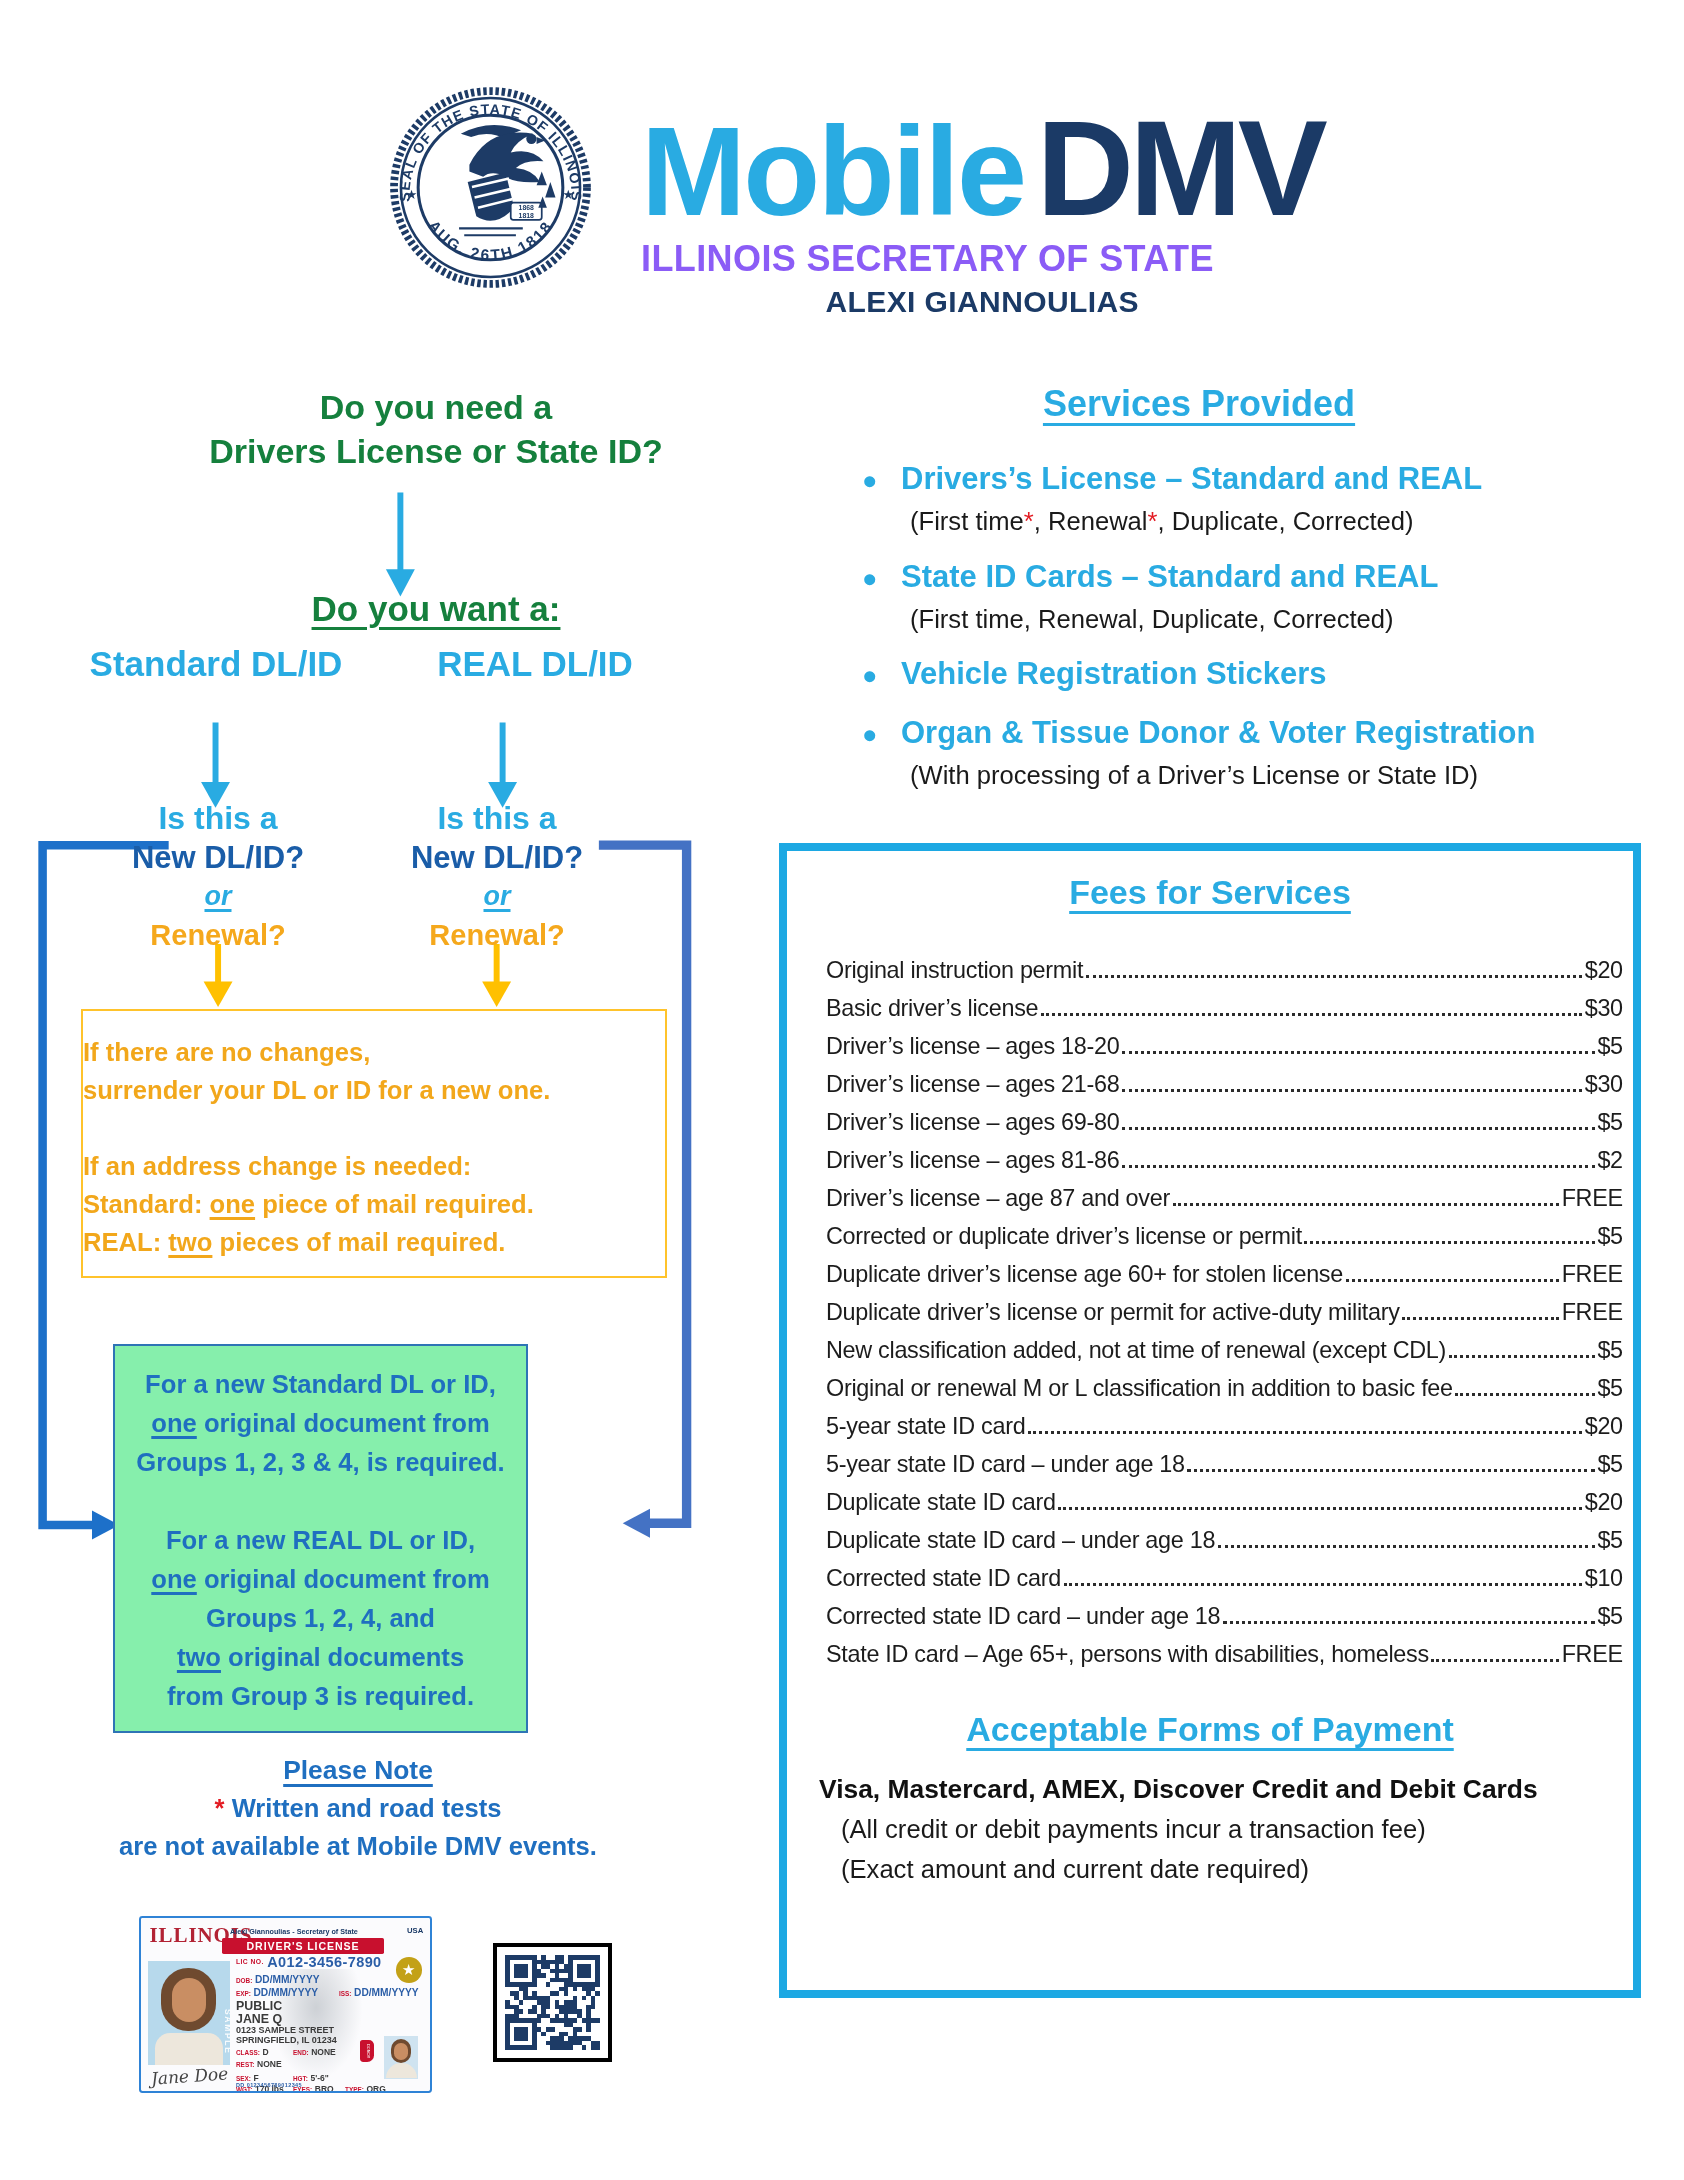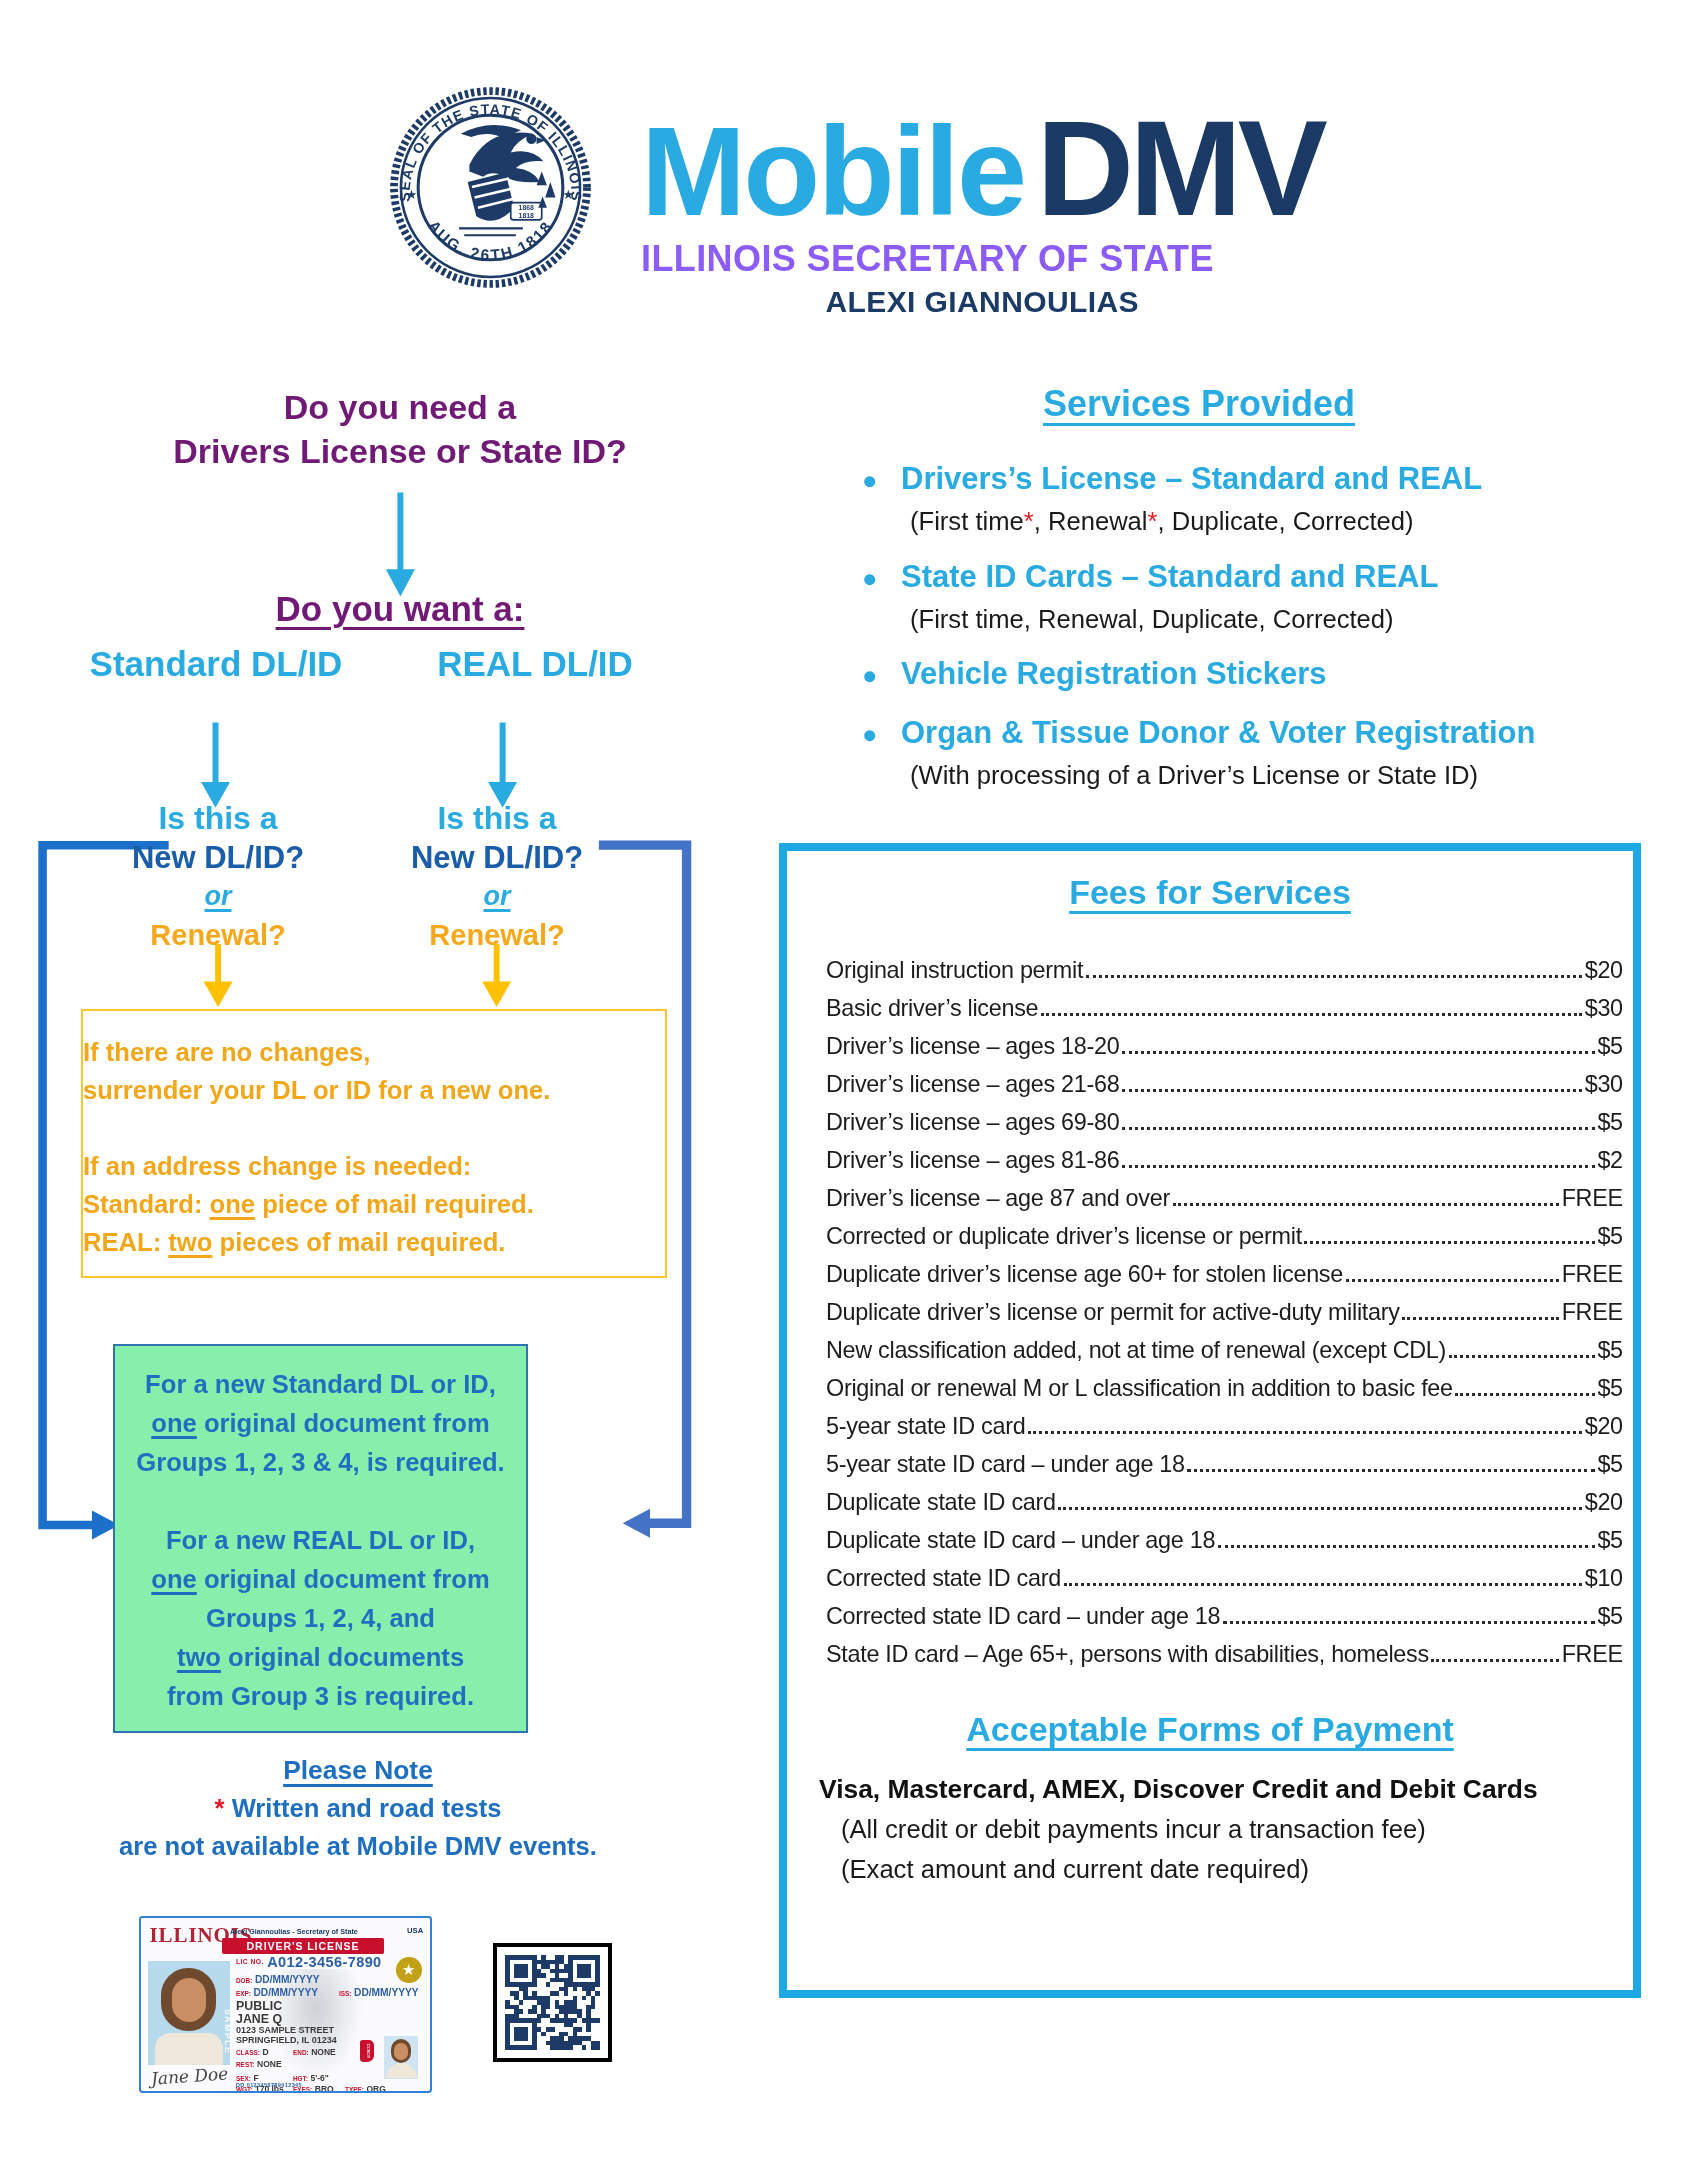--- a/index.html
+++ b/index.html
@@ -14,21 +14,21 @@
   
   #seal{left:385px;top:82px;width:211px;height:211px;}
   #logo-block{left:641px;top:101px;display:flex;flex-direction:column;align-items:flex-start;}
   #logo-row{display:flex;align-items:baseline;line-height:1;}
   #logo-mobile{font-size:126px;font-weight:700;color:#29ABE2;letter-spacing:-2.6px;}
   #logo-dmv{font-size:135px;font-weight:800;color:#1B3A66;letter-spacing:-4.3px;margin-left:12px;}
   #logo-org{font-size:36px;font-weight:700;color:#8b5cf6;letter-spacing:0.4px;margin-top:1.7px;}
   #logo-official{font-size:30px;font-weight:700;color:#1B3A66;width:100%;text-align:center;margin-top:5.1px;letter-spacing:0.4px;}
 
   
-  .fc-q{font-weight:700;color:#701a75;}
+  .fc-q{font-weight:700;color:#15803d;margin-left:36px;}
   #q1{left:400px;top:385px;font-size:34px;line-height:44px;white-space:nowrap;}
   #q2{left:400px;top:589px;font-size:35px;text-decoration:underline;text-decoration-thickness:2.6px;text-underline-offset:6px;white-space:nowrap;}
   .fc-option{font-size:35px;font-weight:700;color:#29ABE2;white-space:nowrap;}
   #opt-left{left:216px;top:644px;}
   #opt-right{left:535px;top:644px;}
   .branch{width:358px;line-height:39px;font-weight:700;}
   #branch-left{left:218px;top:799px;}
   #branch-right{left:497px;top:799px;}
   .branch .l1{font-size:32px;color:#29ABE2;}
   .branch .l2{font-size:31px;color:#1A5DA8;}

